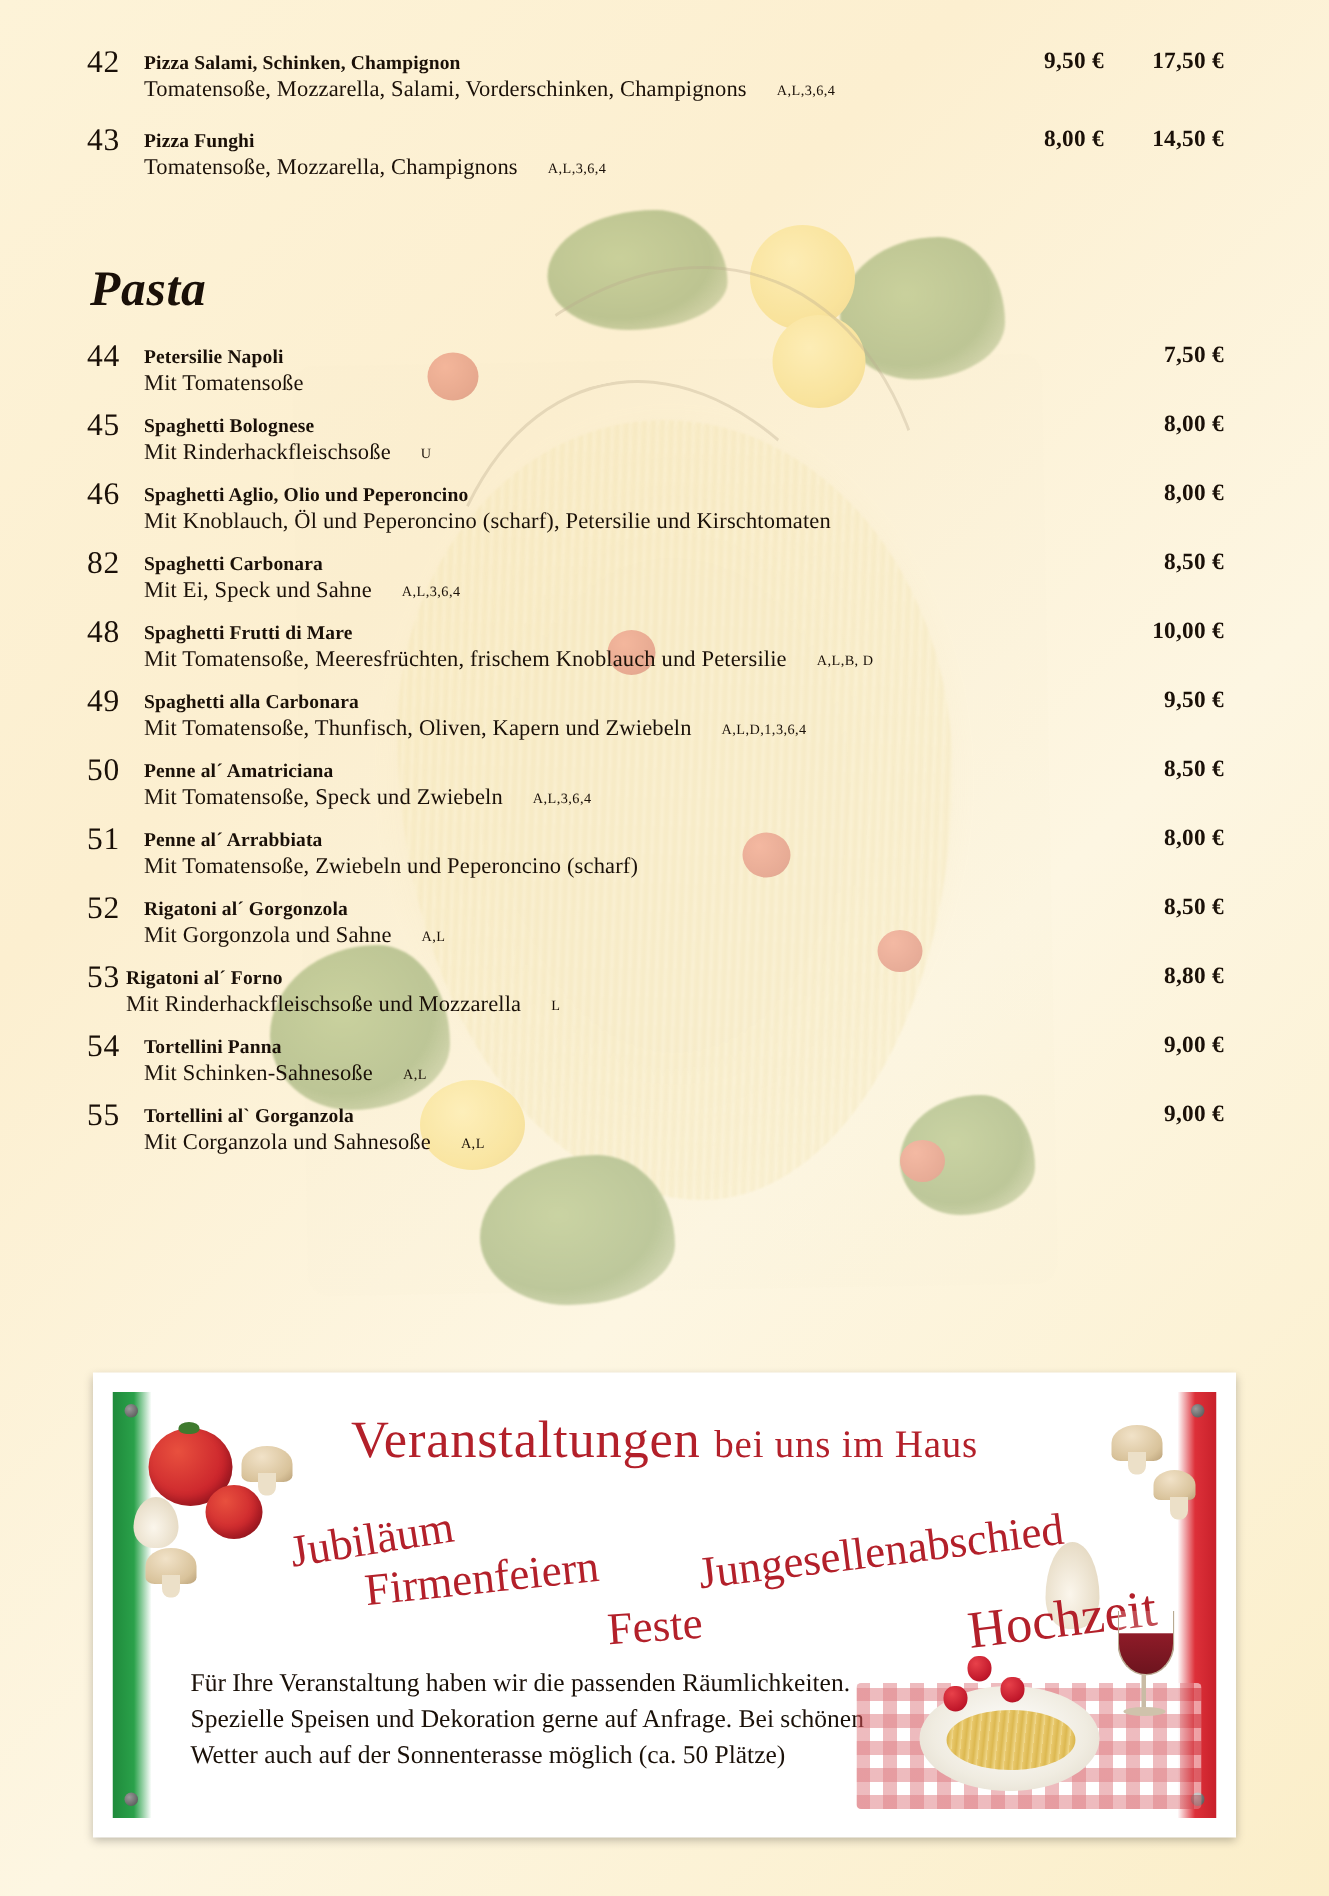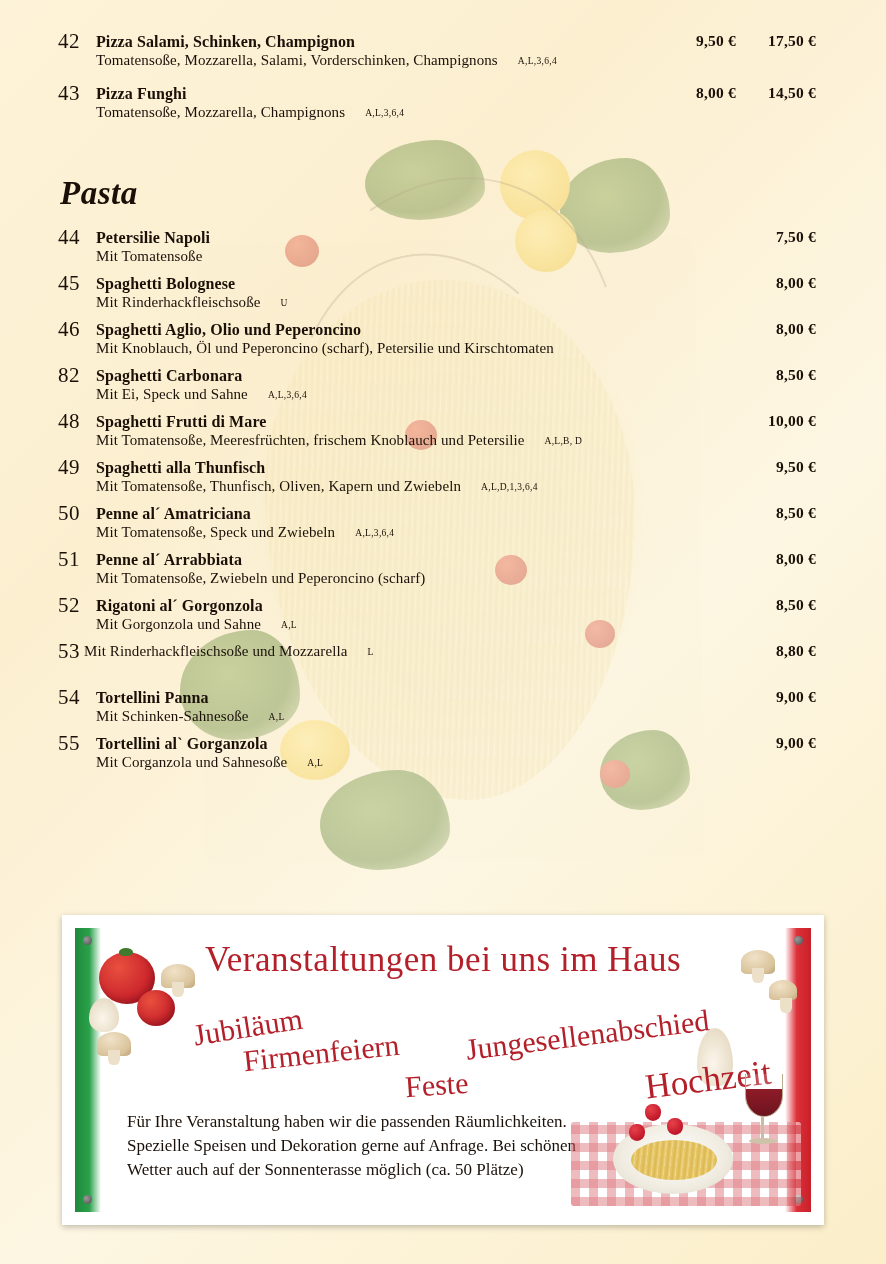--- a/index.html
+++ b/index.html
@@ -98,21 +98,21 @@
     width: 34px;
     text-align: left;
     font-size: 21px;
     letter-spacing: 0.5px;
   }
   .item-body {
     margin-left: 36px;
     padding-right: 150px;
   }
   .name {
-    font-size: 16px;
+    font-size: 13px;
     font-weight: bold;
     line-height: 19px;
     letter-spacing: 0.1px;
     font-family: Liberation Serif, serif;
   }
   .desc {
     font-size: 15px;
     line-height: 18px;
     letter-spacing: 0.1px;
   }
@@ -181,21 +181,21 @@
   .banner-title {
     position: absolute;
     left: 0; right: 0;
     top: 12px;
     text-align: center;
     font-size: 35px;
     color: #b3202a;
     letter-spacing: 0.5px;
   }
   .banner-title .small {
-    font-size: 35px;
+    font-size: 26px;
   }
   .word {
     position: absolute;
     color: #b3202a;
     font-size: 27px;
     white-space: nowrap;
   }
   .w-jubilaeum     { left: 118px; top: 82px;  transform: rotate(-9deg);  font-size: 30px; }
   .w-firmenfeiern  { left: 168px; top: 108px; transform: rotate(-6deg);  font-size: 30px; }
   .w-feste         { left: 330px; top: 140px; transform: rotate(-4deg);  font-size: 30px; }
@@ -421,21 +421,21 @@
         <div class="desc">
           <span>Mit Tomatensoße, Meeresfrüchten, frischem Knoblauch und Petersilie</span><span class="alg">A,L,B, D</span>
         </div>
       </div>
       <div class="price price-single">10,00 €</div>
     </div>
 
     <div class="item" style="height:44px;">
       <div class="num">49</div>
       <div class="item-body">
-        <div class="name">Spaghetti alla Thunfisch</div>
+        <div class="name">Spaghetti alla Carbonara</div>
         <div class="desc">
           <span>Mit Tomatensoße, Thunfisch, Oliven, Kapern und Zwiebeln</span><span class="alg">A,L,D,1,3,6,4</span>
         </div>
       </div>
       <div class="price price-single">9,50 €</div>
     </div>
 
     <div class="item" style="height:44px;">
       <div class="num">50</div>
       <div class="item-body">
@@ -465,20 +465,21 @@
         <div class="desc">
           <span>Mit Gorgonzola und Sahne</span><span class="alg">A,L</span>
         </div>
       </div>
       <div class="price price-single">8,50 €</div>
     </div>
 
     <div class="item" style="height:44px;padding-left:48px;">
       <div class="num">53</div>
       <div class="item-body">
+        <div class="name">Rigatoni al´ Forno</div>
         <div class="desc">
           <span>Mit Rinderhackfleischsoße und Mozzarella</span><span class="alg">L</span>
         </div>
       </div>
       <div class="price price-single">8,80 €</div>
     </div>
 
     <div class="item" style="height:44px;">
       <div class="num">54</div>
       <div class="item-body">

